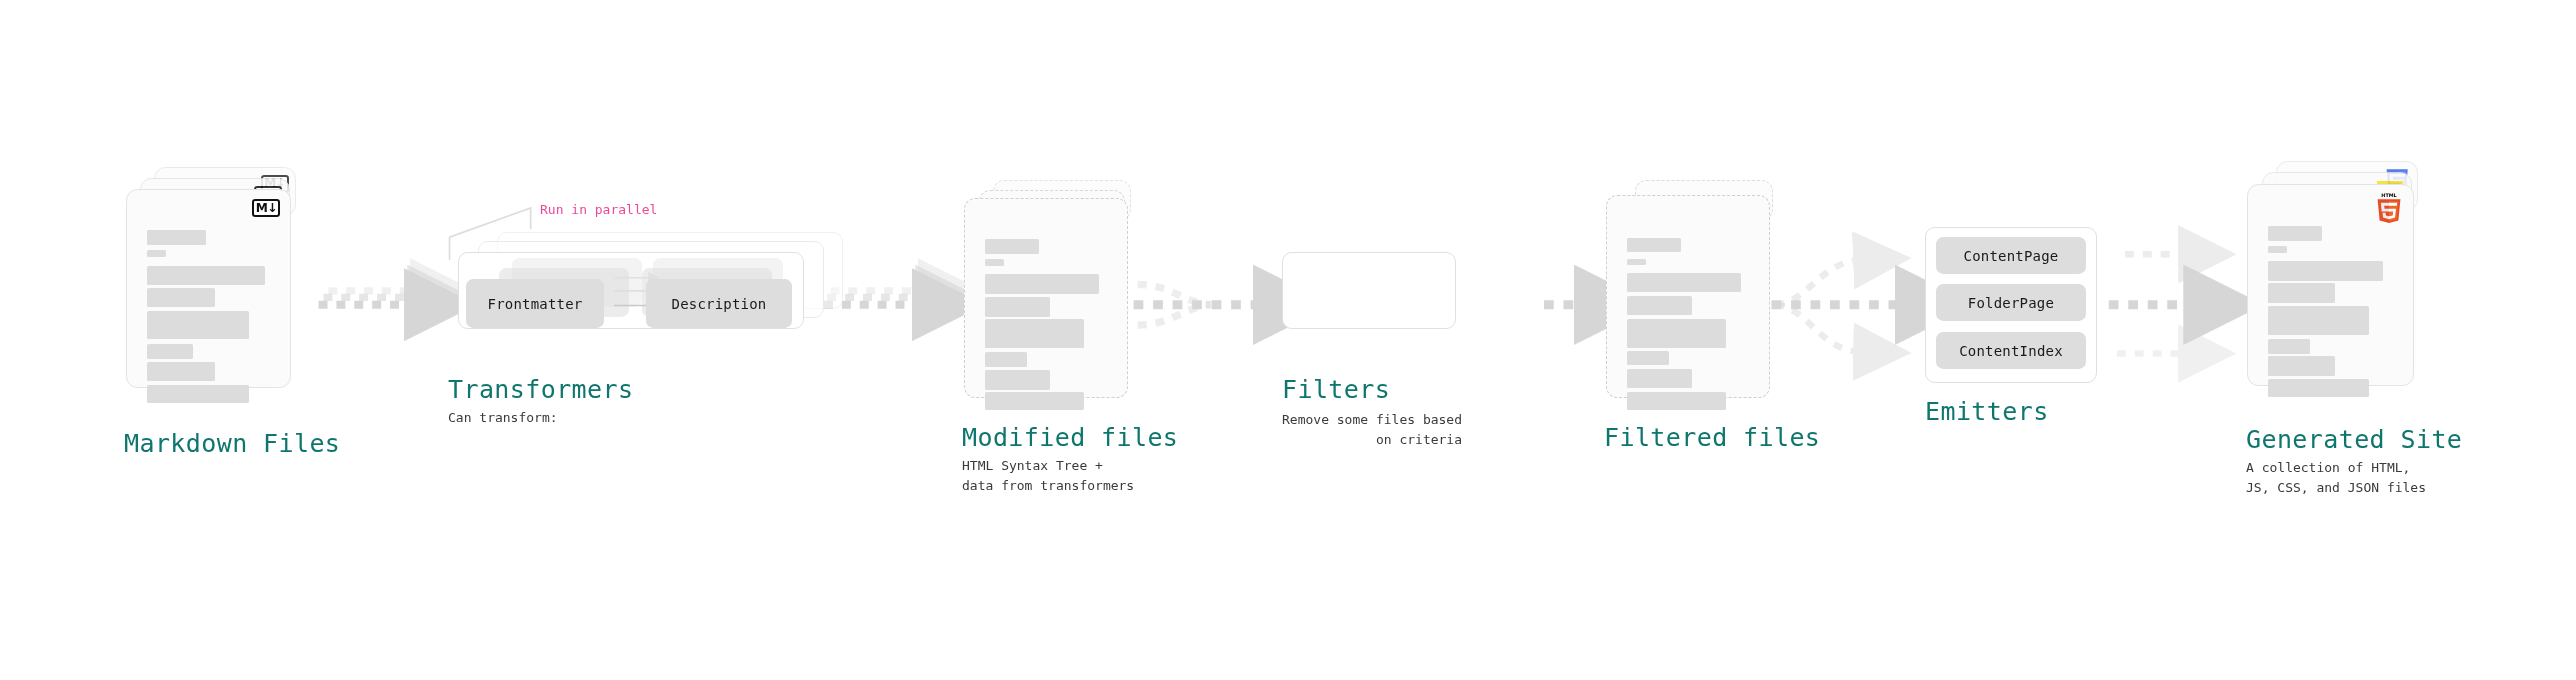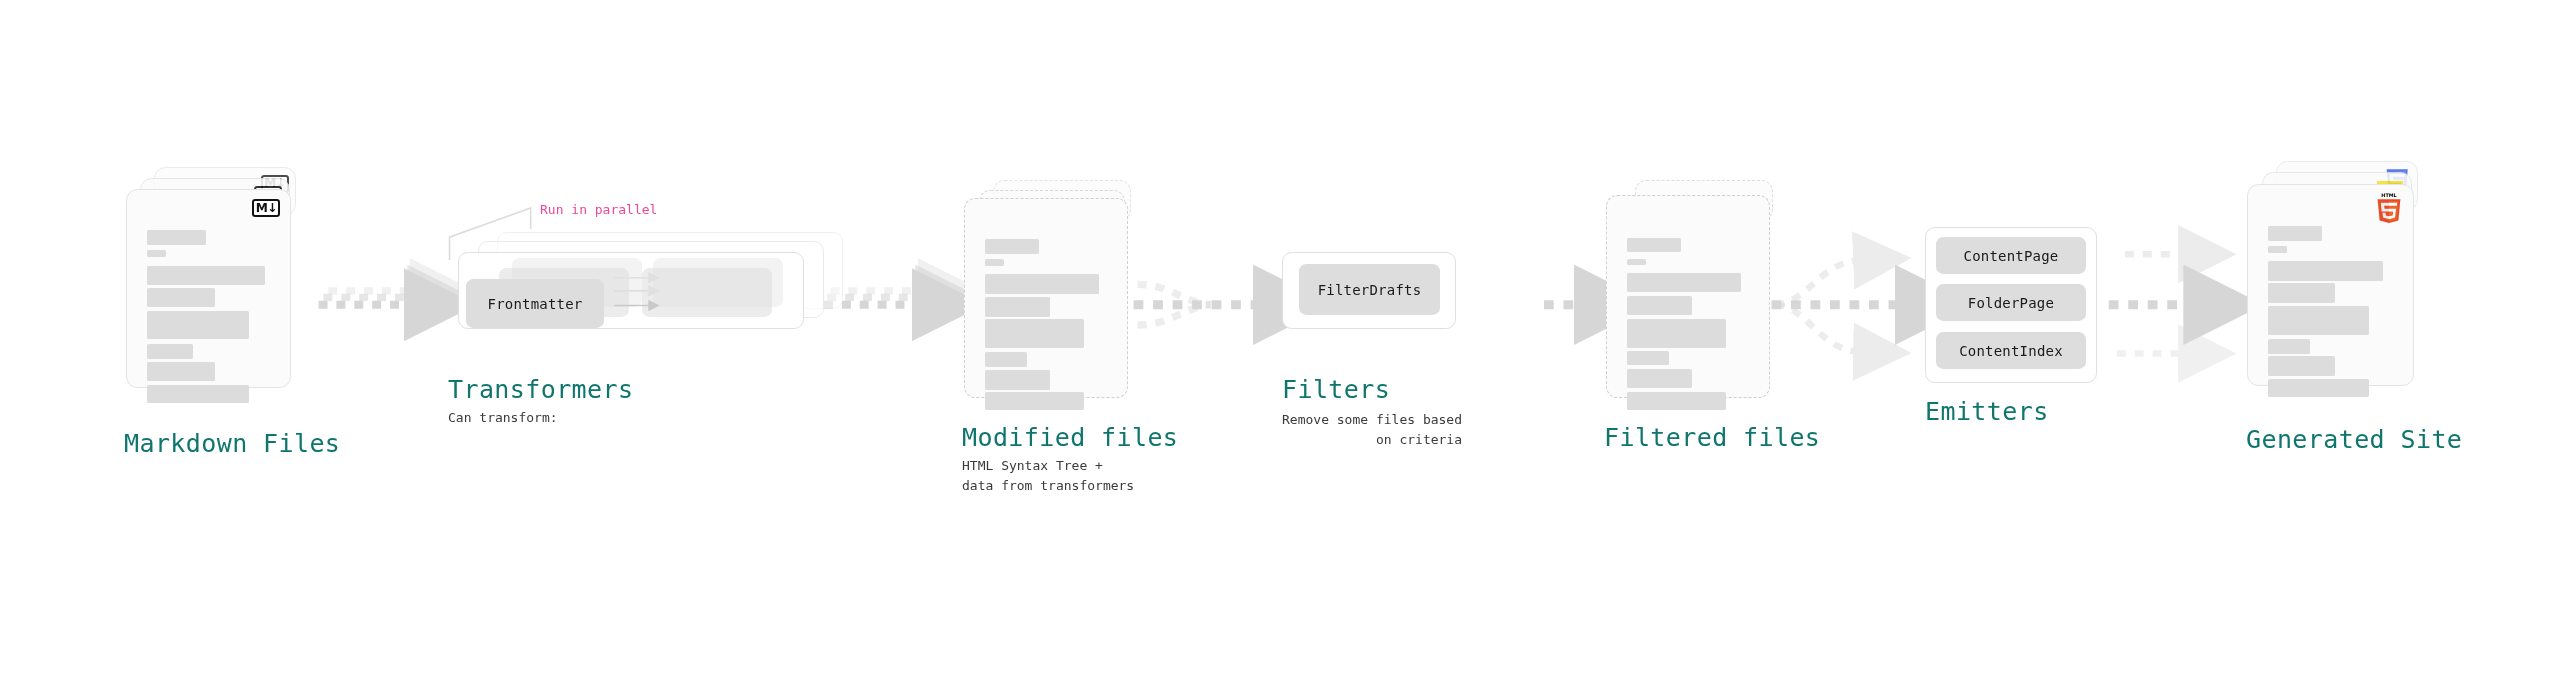--- a/index.html
+++ b/index.html
@@ -190,20 +190,21 @@
       <marker id="ah2" markerWidth="7" markerHeight="7" refX="1" refY="3.5" orient="auto">
           <path d="M0,0 L7,3.5 L0,7 Z" fill="#e0e0e0"></path>
         </marker>
       <marker id="ah3" markerWidth="7" markerHeight="7" refX="1" refY="3.5" orient="auto">
           <path d="M0,0 L7,3.5 L0,7 Z" fill="#c9c9c9"></path>
         </marker>
     </defs>
   </svg>
 
   <div class="chip" style="left:466px;top:279px;width:138px;height:49px;">Frontmatter</div>
+  <div class="chip" style="left:646px;top:279px;width:146px;height:49px;">Description</div>
 
   <div class="title" style="left:448px;top:375px;">Transformers</div>
   <div class="sublist" style="left:448px;top:406px;">
     <div class="hd">Can transform:</div>
   </div>
 
   <div class="stack" style="left:964px;top:180px;width:179px;height:244px;">
     <div class="card dashed" style="left:29px;top:0;width:138px;height:41px;opacity:.6;"></div>
     <div class="card dashed" style="left:14.6px;top:9.8px;width:146px;height:41px;opacity:.8;"></div>
     <div class="card dashed" style="left:0;top:18px;width:164px;height:200px;">
@@ -215,21 +216,20 @@
       <div class="skel" style="left:19.5px;top:153px;width:42px;height:14.6px;"></div>
       <div class="skel" style="left:19.5px;top:171px;width:65px;height:19.5px;"></div>
       <div class="skel" style="left:19.5px;top:193px;width:99px;height:18px;"></div>
     </div>
   </div>
   <div class="title" style="left:962px;top:423px;">Modified files</div>
   <div class="sub" style="left:962px;top:456px;">HTML Syntax Tree +
 data from transformers</div>
 
   <div class="pbox" style="left:1282px;top:252px;width:174px;height:77px;"></div>
-  <div class="chip" style="left:1299px;top:264px;width:141px;height:51px;">FilterDrafts</div>
   <div class="title" style="left:1282px;top:375px;">Filters</div>
   <div class="sub" style="left:1282px;top:410px;text-align:right;">Remove some files based
 on criteria</div>
 
   <div class="stack" style="left:1606px;top:180px;width:179px;height:244px;">
     <div class="card dashed" style="left:29px;top:0;width:138px;height:41px;opacity:.7;"></div>
     <div class="card dashed" style="left:0;top:14.6px;width:164px;height:203px;">
       <div class="skel" style="left:19.5px;top:42px;width:54px;height:14.6px;"></div>
       <div class="skel" style="left:19.5px;top:63px;width:19.5px;height:6.5px;"></div>
       <div class="skel" style="left:19.5px;top:77px;width:114px;height:19.5px;"></div>
@@ -282,15 +282,17 @@
       <div class="skel" style="left:19.5px;top:61px;width:19.5px;height:6.5px;"></div>
       <div class="skel" style="left:19.5px;top:76px;width:115px;height:19.5px;"></div>
       <div class="skel" style="left:19.5px;top:98px;width:67px;height:19.5px;"></div>
       <div class="skel" style="left:19.5px;top:121px;width:101px;height:29px;"></div>
       <div class="skel" style="left:19.5px;top:154px;width:42px;height:14.6px;"></div>
       <div class="skel" style="left:19.5px;top:171px;width:67px;height:19.5px;"></div>
       <div class="skel" style="left:19.5px;top:194px;width:101px;height:18px;"></div>
     </div>
   </div>
   <div class="title" style="left:2246px;top:425px;">Generated Site</div>
+  <div class="sub" style="left:2246px;top:458px;">A collection of HTML,
+JS, CSS, and JSON files</div>
 
 </div>
 
 
 </body></html>

